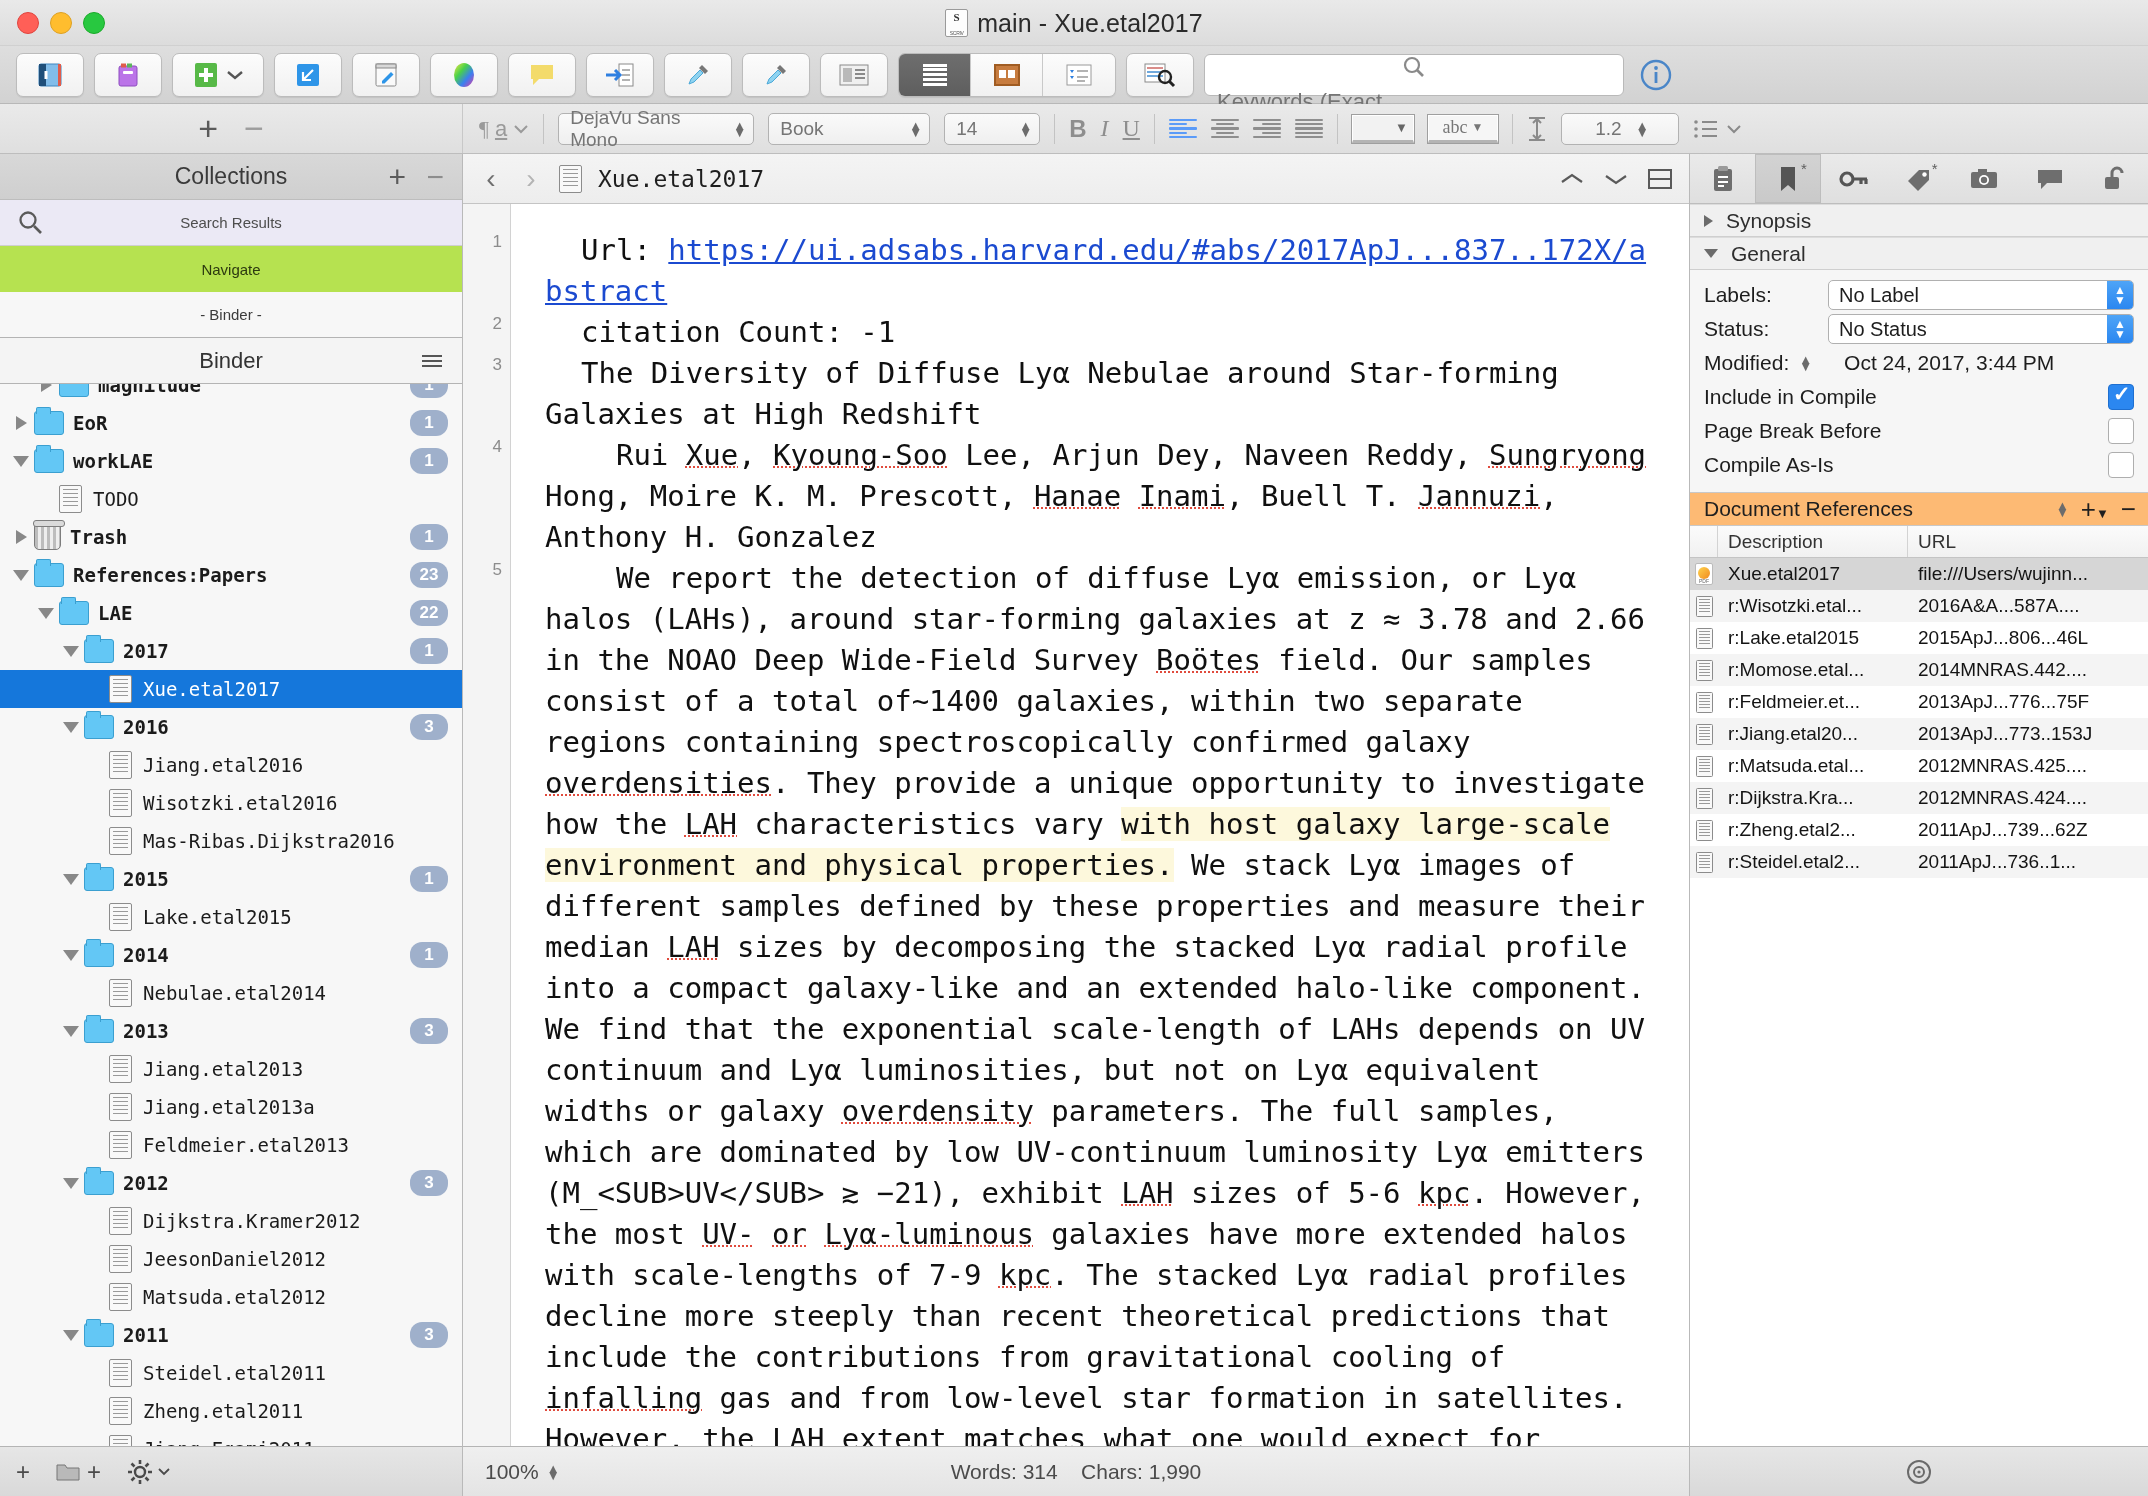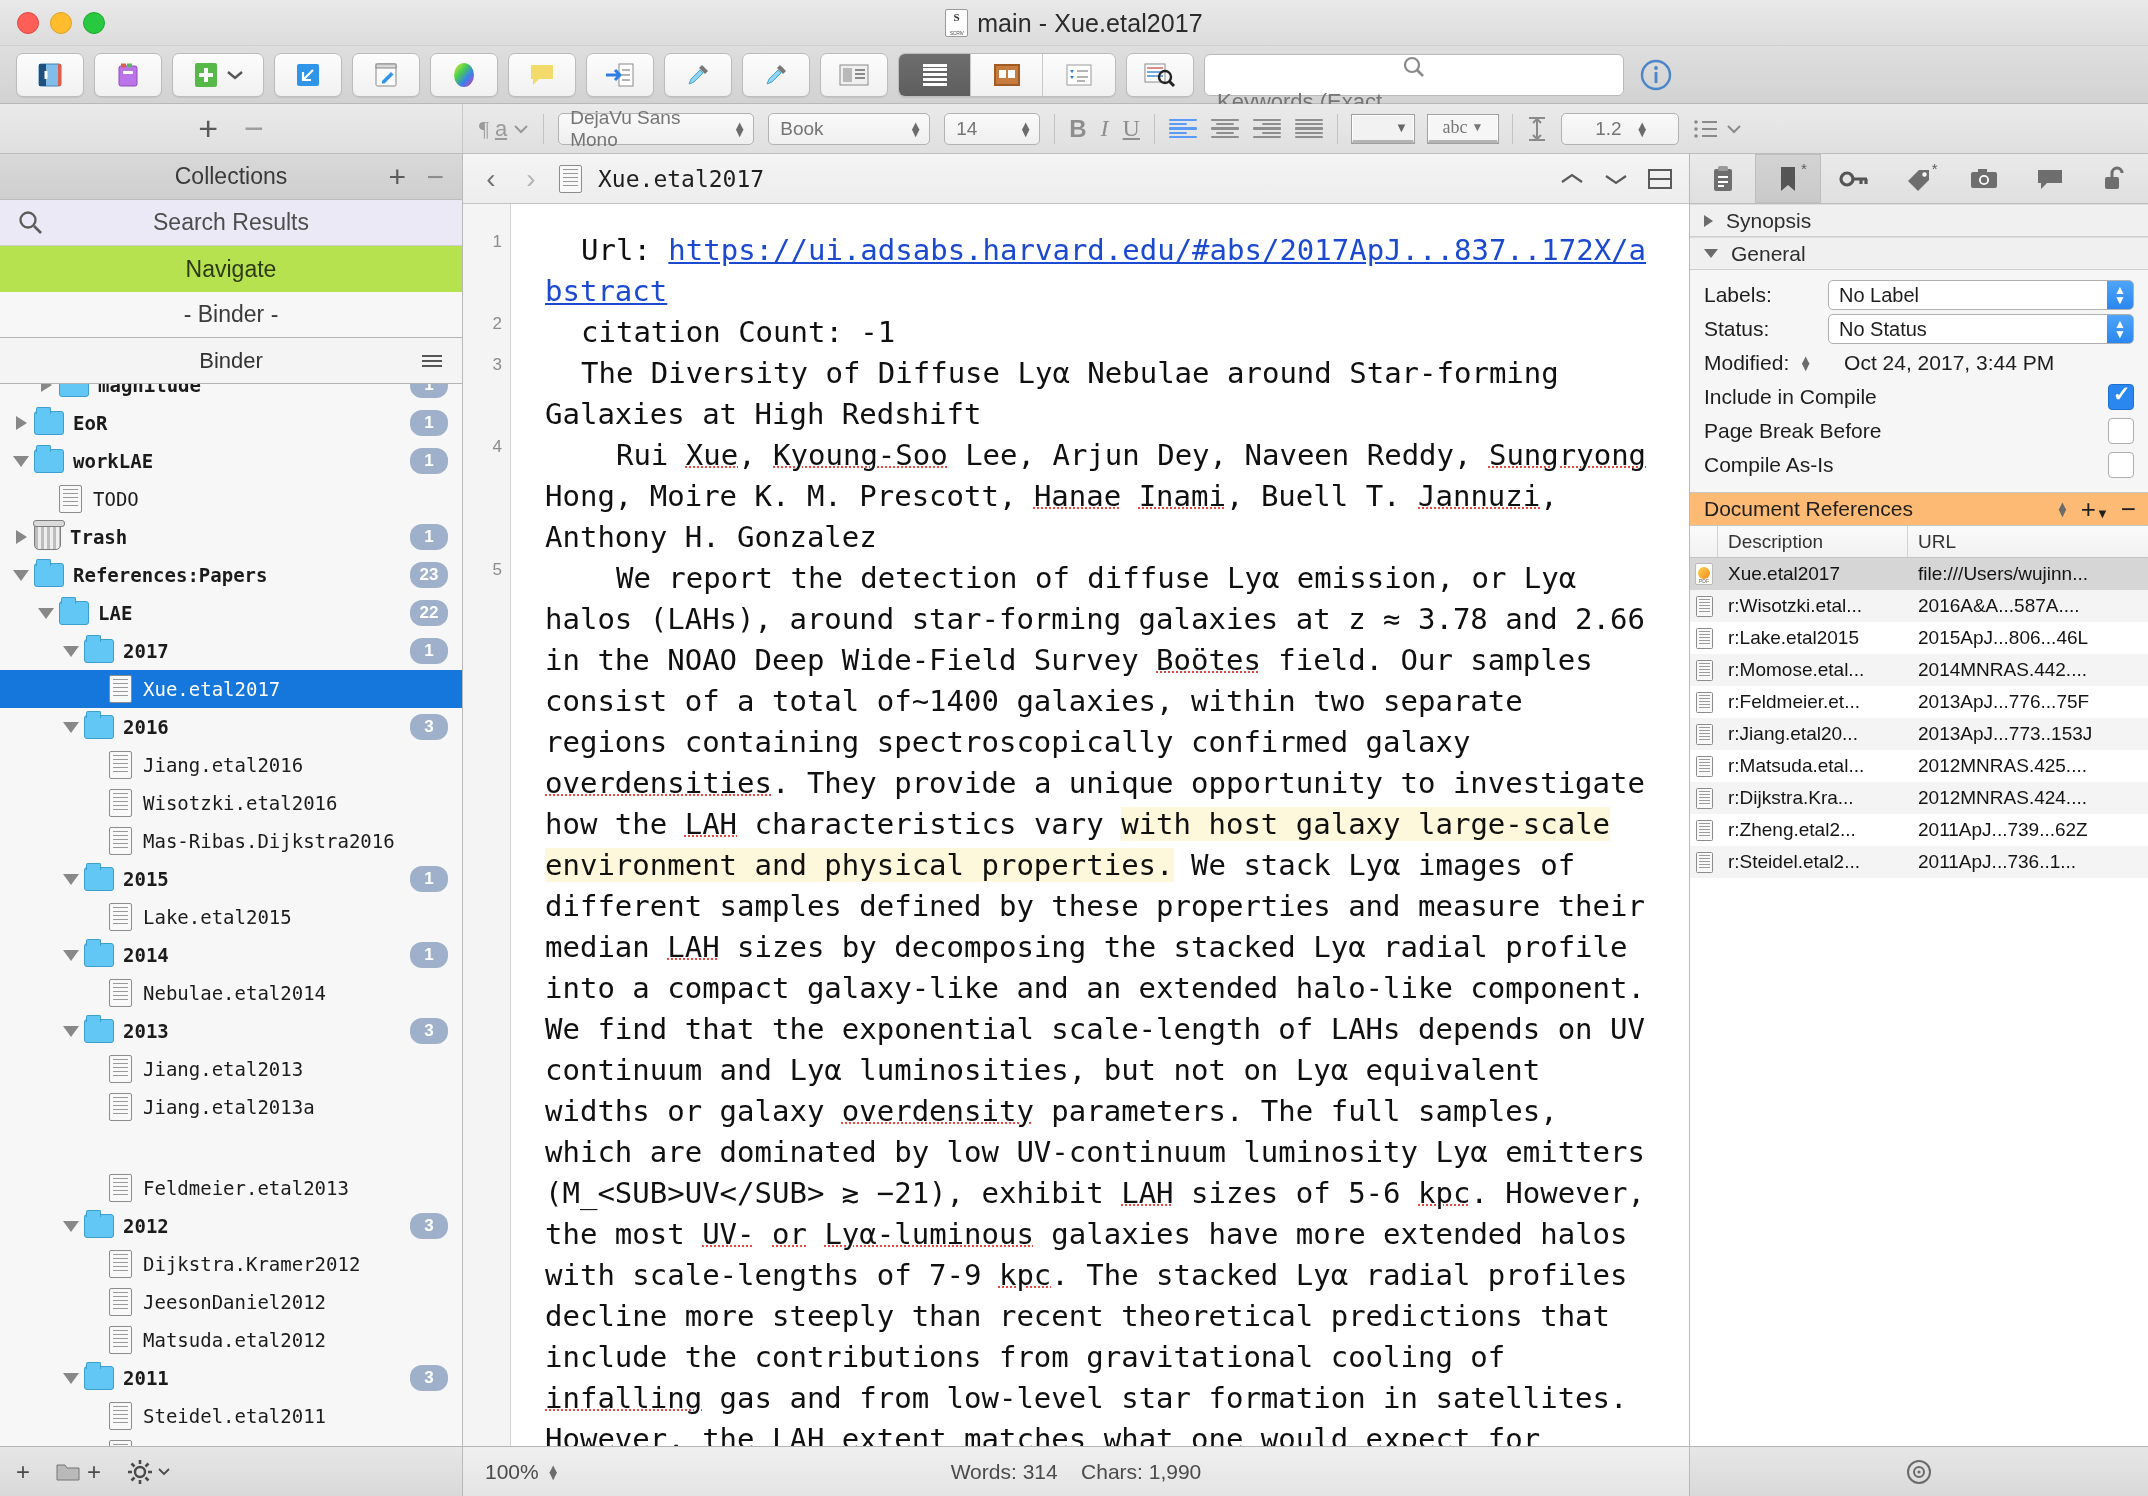--- a/index.html
+++ b/index.html
@@ -133,21 +133,21 @@
   .collections-hdr {
     height: 46px; flex:0 0 46px; background: linear-gradient(to bottom,#d8d8d8,#cfcfcf);
     border-bottom: 1px solid #bdbdbd;
     display: flex; align-items: center; justify-content: center; position: relative;
     font-size: 23px; color: #3a3a3a;
   }
   .collections-hdr .plus { position: absolute; right: 56px; font-size: 30px; color: #5b5b5b; font-weight: 300; }
   .collections-hdr .minus { position: absolute; right: 18px; font-size: 30px; color: #8d8d8d; font-weight: 300; }
   .coll-row {
     height: 46px; flex: 0 0 46px; display: flex; align-items: center; justify-content: center;
-    position: relative; font-size: 23px; border-bottom: 1px solid #cfcfcf;
+    position: relative; font-size: 15px; border-bottom: 1px solid #cfcfcf;
   }
   .coll-row.search { background: #ebe9f5; color: #4d4d4d; }
   .coll-row.search .mag { position: absolute; left: 18px; }
   .coll-row.navigate { background: #b6e250; color: #2d3a10; font-weight: 400; border-bottom: none; }
   .coll-row.binderdash { background: #f7f7f7; color: #3b3b3b; border-bottom: 1px solid #b4b4b4;}
   .binder-hdr {
     height: 46px; flex:0 0 46px; background: #f4f4f4; border-bottom: 1px solid #b4b4b4;
     display: flex; align-items: center; justify-content: center; position: relative;
     font-size: 22px; color: #333;
   }
@@ -758,21 +758,21 @@
             <div class="trow" style="padding-left: 83px;">
               <span class="tw"></span>
               <span class="ficon doc"></span>
               <span class="tlabel plain">Jiang.etal2013</span>
             </div>
             <div class="trow" style="padding-left: 83px;">
               <span class="tw"></span>
               <span class="ficon doc"></span>
               <span class="tlabel plain">Jiang.etal2013a</span>
             </div>
-            <div class="trow" style="padding-left: 83px; margin-top: 43px;">
+            <div class="trow" style="padding-left: 83px;">
               <span class="tw"></span>
               <span class="ficon doc"></span>
               <span class="tlabel plain">Feldmeier.etal2013</span>
             </div>
             <div class="trow" style="padding-left: 58px;">
               <span class="tw">
                 <span class="tri open"></span>
               </span>
               <span class="ficon folder"></span>
               <span class="tlabel">2012</span>

